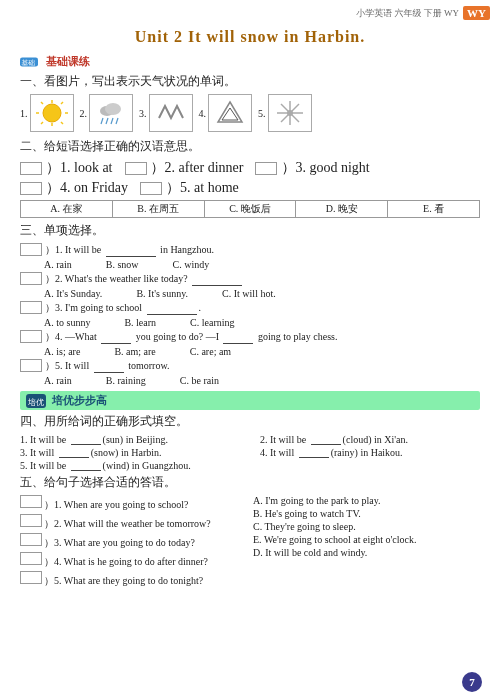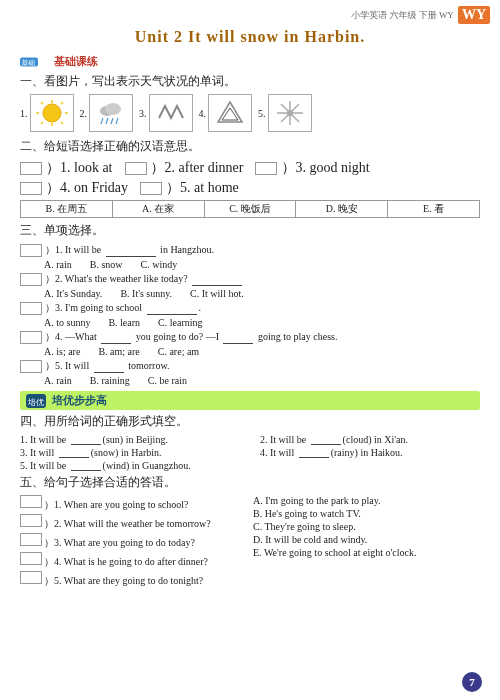--- a/index.html
+++ b/index.html
@@ -26,38 +26,38 @@
       font-size: 9px;
       color: #666;
       display: flex;
       align-items: center;
       gap: 4px;
     }
     .top-right .logo-box {
       background: #e8732a;
       color: #fff;
       padding: 1px 4px;
-      font-size: 14px;
+      font-size: 11px;
       font-weight: bold;
       border-radius: 2px;
     }
     .main-title {
       text-align: center;
       font-size: 16px;
       font-weight: bold;
       color: #a16207;
       font-family: 'Times New Roman', serif;
       margin-top: 18px;
       margin-bottom: 8px;
       letter-spacing: 1px;
     }
     .section-header {
       display: flex;
       align-items: center;
-      gap: 16px;
+      gap: 8px;
       margin: 6px 0 4px 0;
     }
     .section-icon {
       width: 18px;
       height: 14px;
       display: inline-block;
     }
     .section-title {
       font-size: 11px;
       font-weight: bold;
@@ -118,48 +118,48 @@
       flex: 1;
       border-right: 1px solid #999;
       padding: 1px 4px;
       text-align: center;
     }
     .answer-cell:last-child { border-right: none; }
     
     .choice-section { margin-bottom: 2px; }
     .choice-row {
       display: flex;
-      align-items: flex-end;
+      align-items: flex-start;
       margin-bottom: 2px;
       font-size: 10px;
     }
     .choice-paren {
       display: inline-block;
       width: 22px;
       height: 13px;
       border: 1px solid #999;
       margin-right: 3px;
       flex-shrink: 0;
     }
     .choice-question { flex: 1; }
     .choice-options {
       display: flex;
-      gap: 0;
+      gap: 16px;
       margin-left: 24px;
       margin-bottom: 2px;
       font-size: 10px;
     }
     .option { margin-right: 18px; }
     
     .section-divider {
       display: flex;
       align-items: center;
       gap: 6px;
       margin: 5px 0 3px 0;
-      background: #bef264;
+      background: #86efac;
       padding: 2px 6px;
       border-radius: 2px;
     }
     .divider-title {
       font-size: 11px;
       font-weight: bold;
       color: #1a5276;
     }
     
     .fill-row {
@@ -300,22 +300,22 @@
       <span style="display:inline-block;width:22px;height:13px;border:1px solid #999;margin-right:2px;"></span>
       <span class="phrase-item">）3. good night</span>
     </div>
     <div class="phrase-row">
       <span style="display:inline-block;width:22px;height:13px;border:1px solid #999;margin-right:2px;"></span>
       <span class="phrase-item">）4. on Friday</span>
       <span style="display:inline-block;width:22px;height:13px;border:1px solid #999;margin-right:2px;"></span>
       <span class="phrase-item">）5. at home</span>
     </div>
     <div class="answer-bar">
+      <div class="answer-cell">A. 在家</div>
       <div class="answer-cell">B. 在周五</div>
-      <div class="answer-cell">A. 在家</div>
       <div class="answer-cell">C. 晚饭后</div>
       <div class="answer-cell">D. 晚安</div>
       <div class="answer-cell">E. 看</div>
     </div>
   </div>
 
   <div class="choice-section">
     <div class="section-subtitle">三、单项选择。</div>
 
     <div class="choice-row">
@@ -415,21 +415,21 @@
         </div>
         <div class="match-row">
           <span style="display:inline-block;width:22px;height:13px;border:1px solid #999;margin-right:2px;"></span>
           <span>）5. What are they going to do tonight?</span>
         </div>
       </div>
       <div style="flex:1;">
         <div class="match-row">A. I'm going to the park to play.</div>
         <div class="match-row">B. He's going to watch TV.</div>
         <div class="match-row">C. They're going to sleep.</div>
+        <div class="match-row">E. We're going to school at eight o'clock.</div>
         <div class="match-row">D. It will be cold and windy.</div>
-        <div class="match-row">E. We're going to school at eight o'clock.</div>
       </div>
     </div>
   </div>
 
   <div class="page-num">7</div>
 
 </div>
 
 </body></html>

